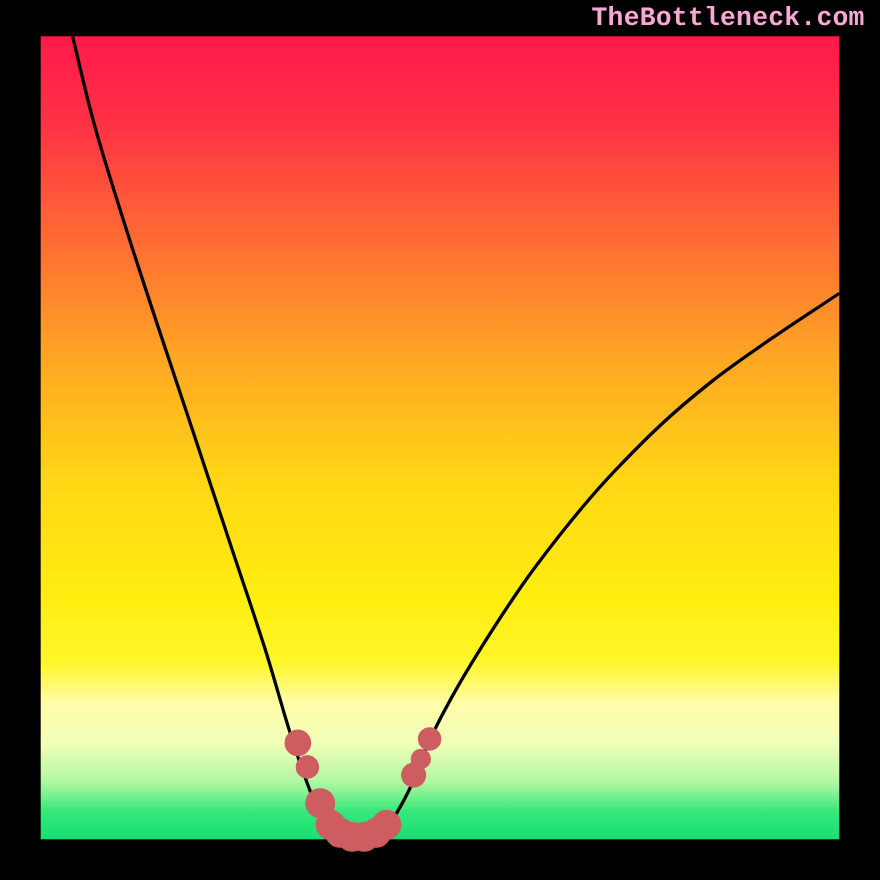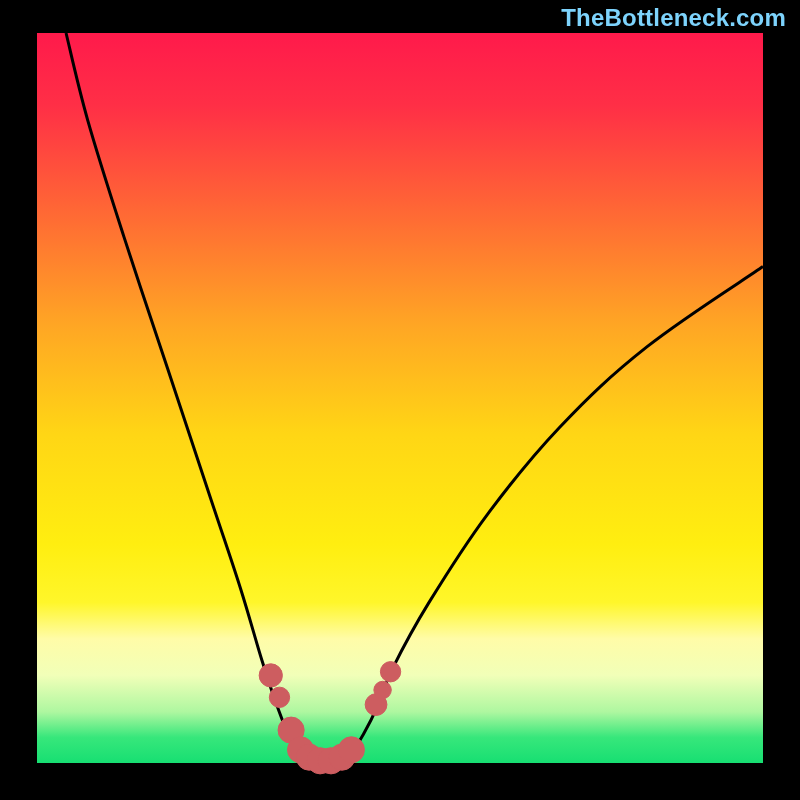--- a/index.html
+++ b/index.html
@@ -15,24 +15,24 @@
     left: 0;
     top: 0;
     width: 800px;
     height: 800px;
     background: #000;
   }
   .watermark {
     position: absolute;
     top: 4px;
     right: 14px;
-    font-family: Liberation Sans, sans-serif;
+    font-family: Liberation Mono, monospace;
     font-size: 24px;
     font-weight: 600;
-    color: #7dd3fc;
+    color: #f9a8d4;
     letter-spacing: 0.2px;
   }
   svg {
     position: absolute;
     left: 0;
     top: 0;
   }
 </style>
 </head>
 <body>

